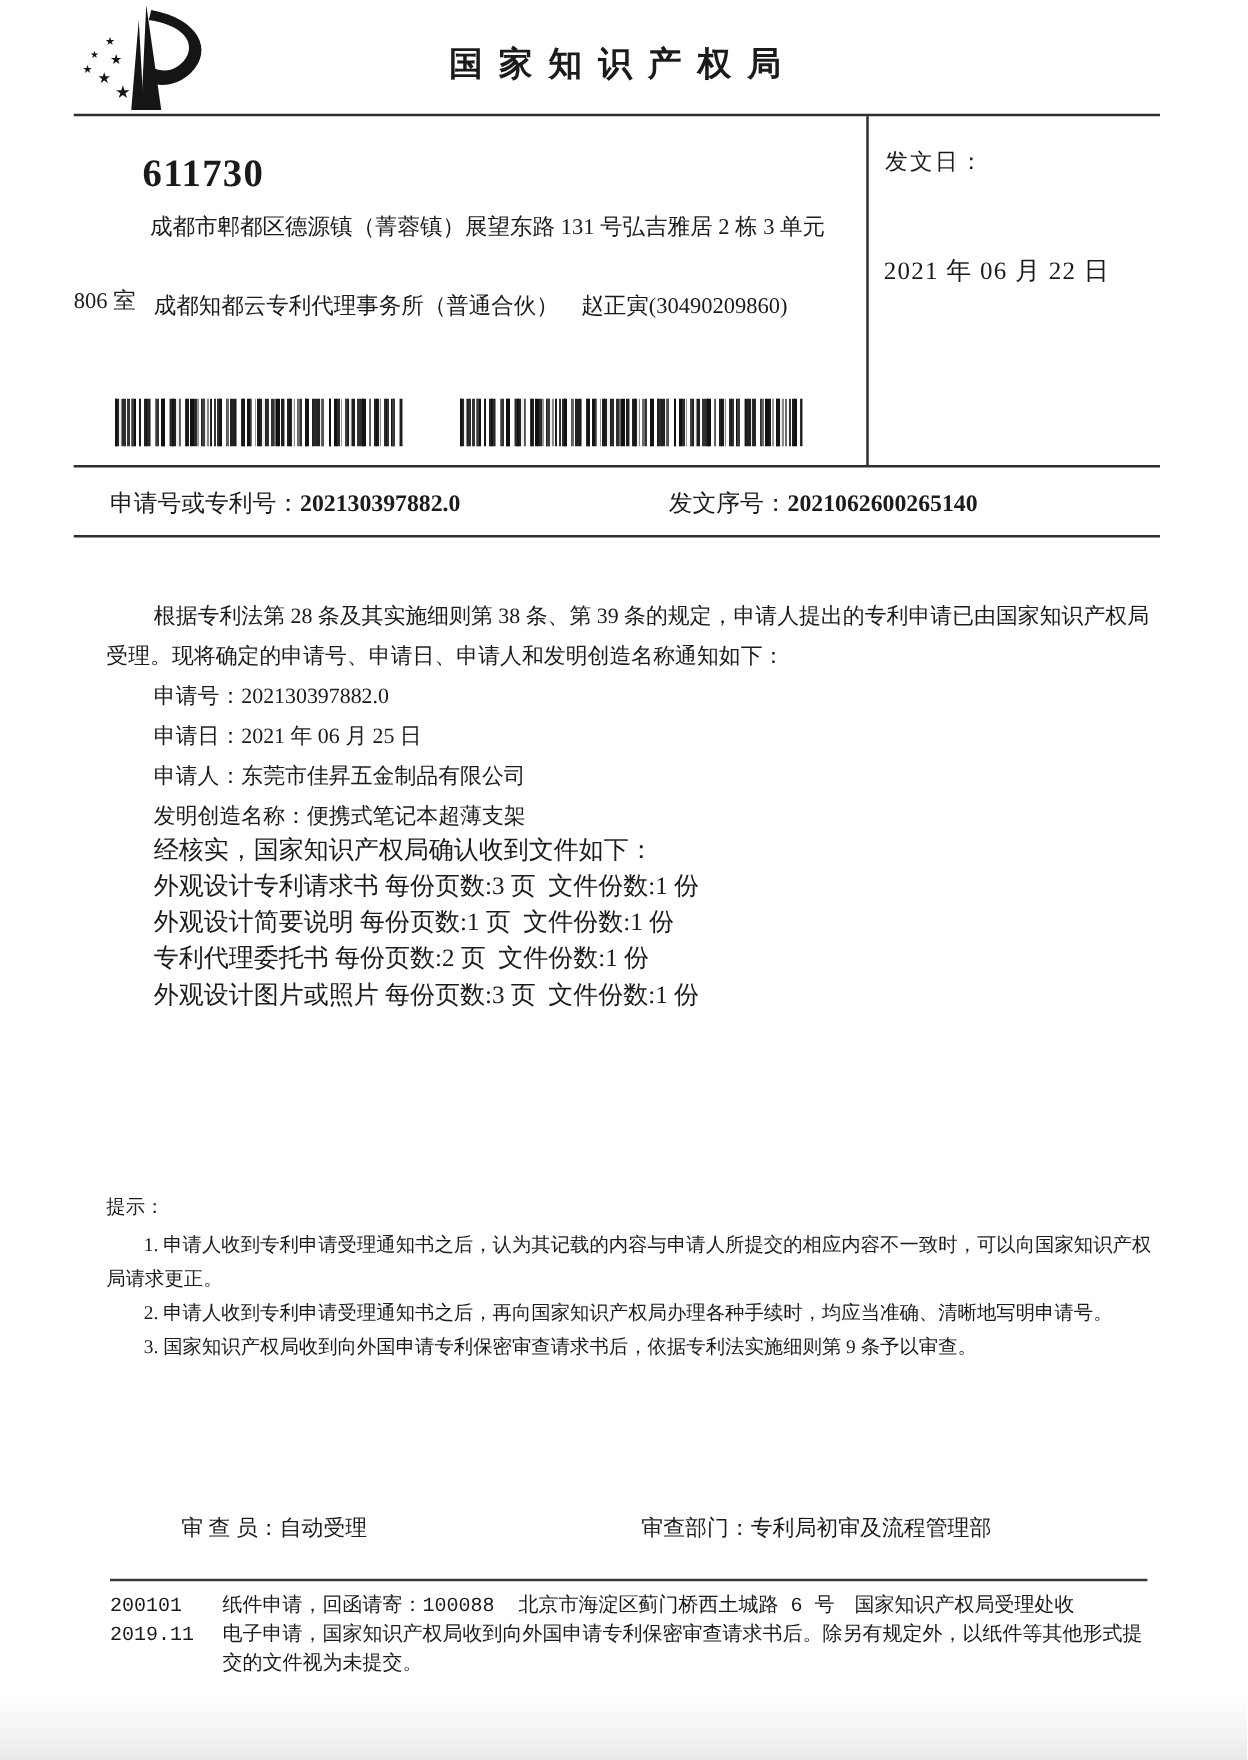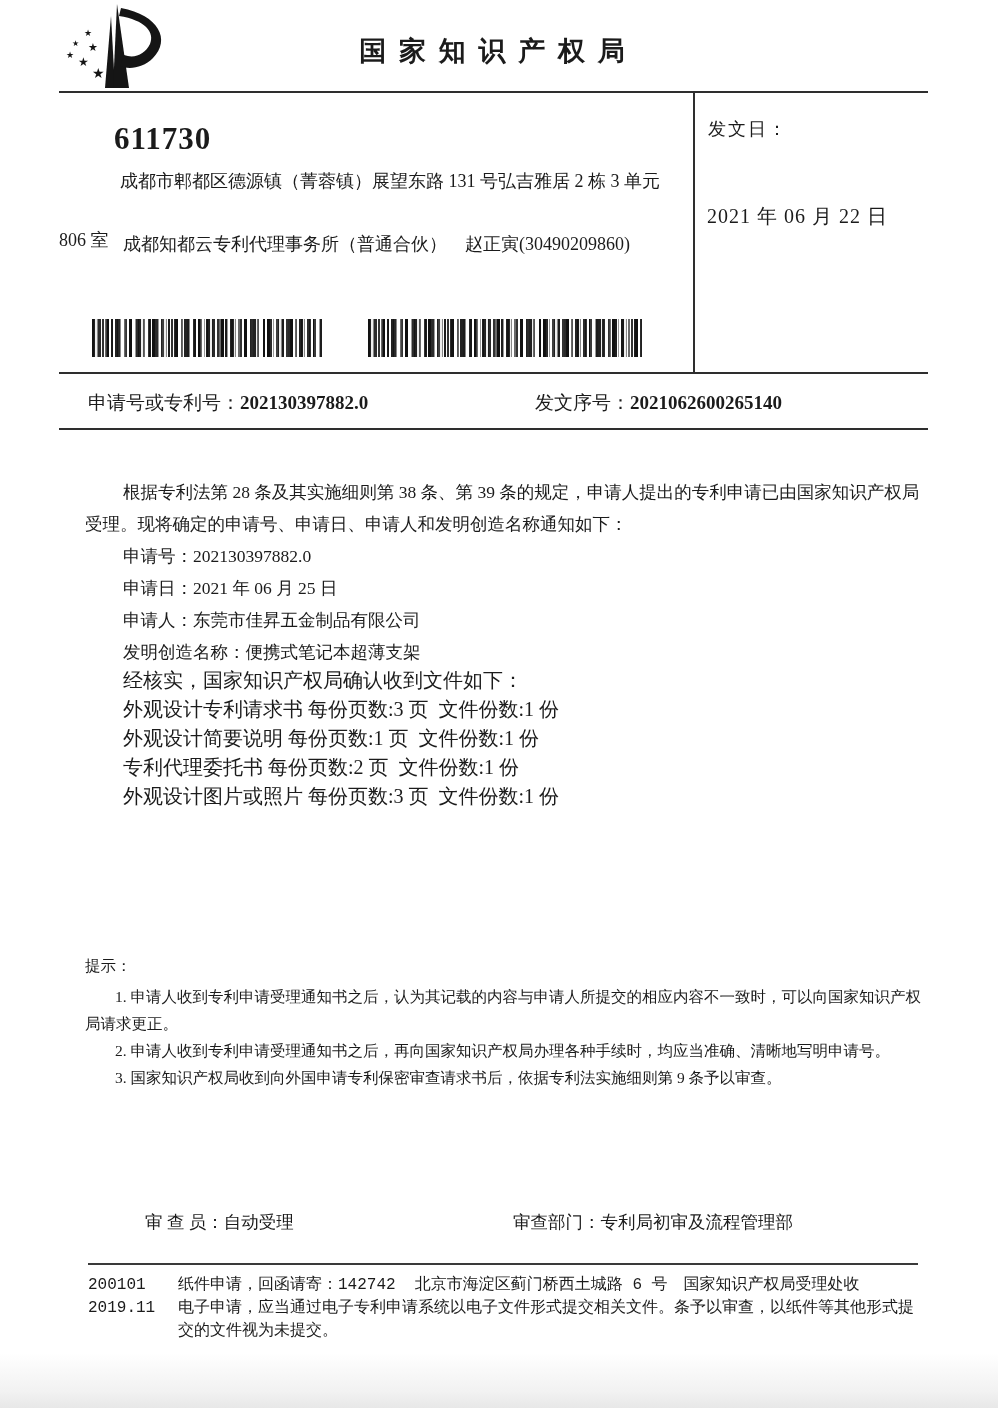--- a/index.html
+++ b/index.html
@@ -134,19 +134,19 @@
     <div class="sign-left">
       <span>审 查 员：</span><span>自动受理</span>
     </div>
     <div class="sign-right">
       <span>审查部门：</span><span>专利局初审及流程管理部</span>
     </div>
   </div>
 
   <div class="footer">
     <div>200101</div>
-    <div class="f-line">纸件申请，回函请寄：142742  北京市海淀区蓟门桥西土城路 6 号　国家知识产权局受理处收</div>
+    <div class="f-line">纸件申请，回函请寄：100088  北京市海淀区蓟门桥西土城路 6 号　国家知识产权局受理处收</div>
     <div>2019.11</div>
-    <div class="f-line">电子申请，应当通过电子专利申请系统以电子文件形式提交相关文件。条予以审查，以纸件等其他形式提交的文件视为未提交。</div>
+    <div class="f-line">电子申请，国家知识产权局收到向外国申请专利保密审查请求书后。除另有规定外，以纸件等其他形式提交的文件视为未提交。</div>
   </div>
 
   <div class="scan-shade"></div>
 </div>
 
 </body></html>

